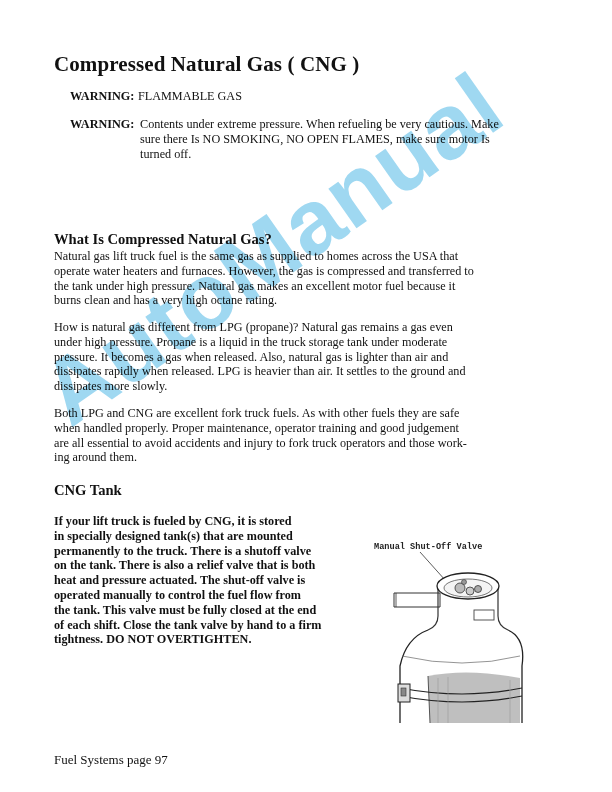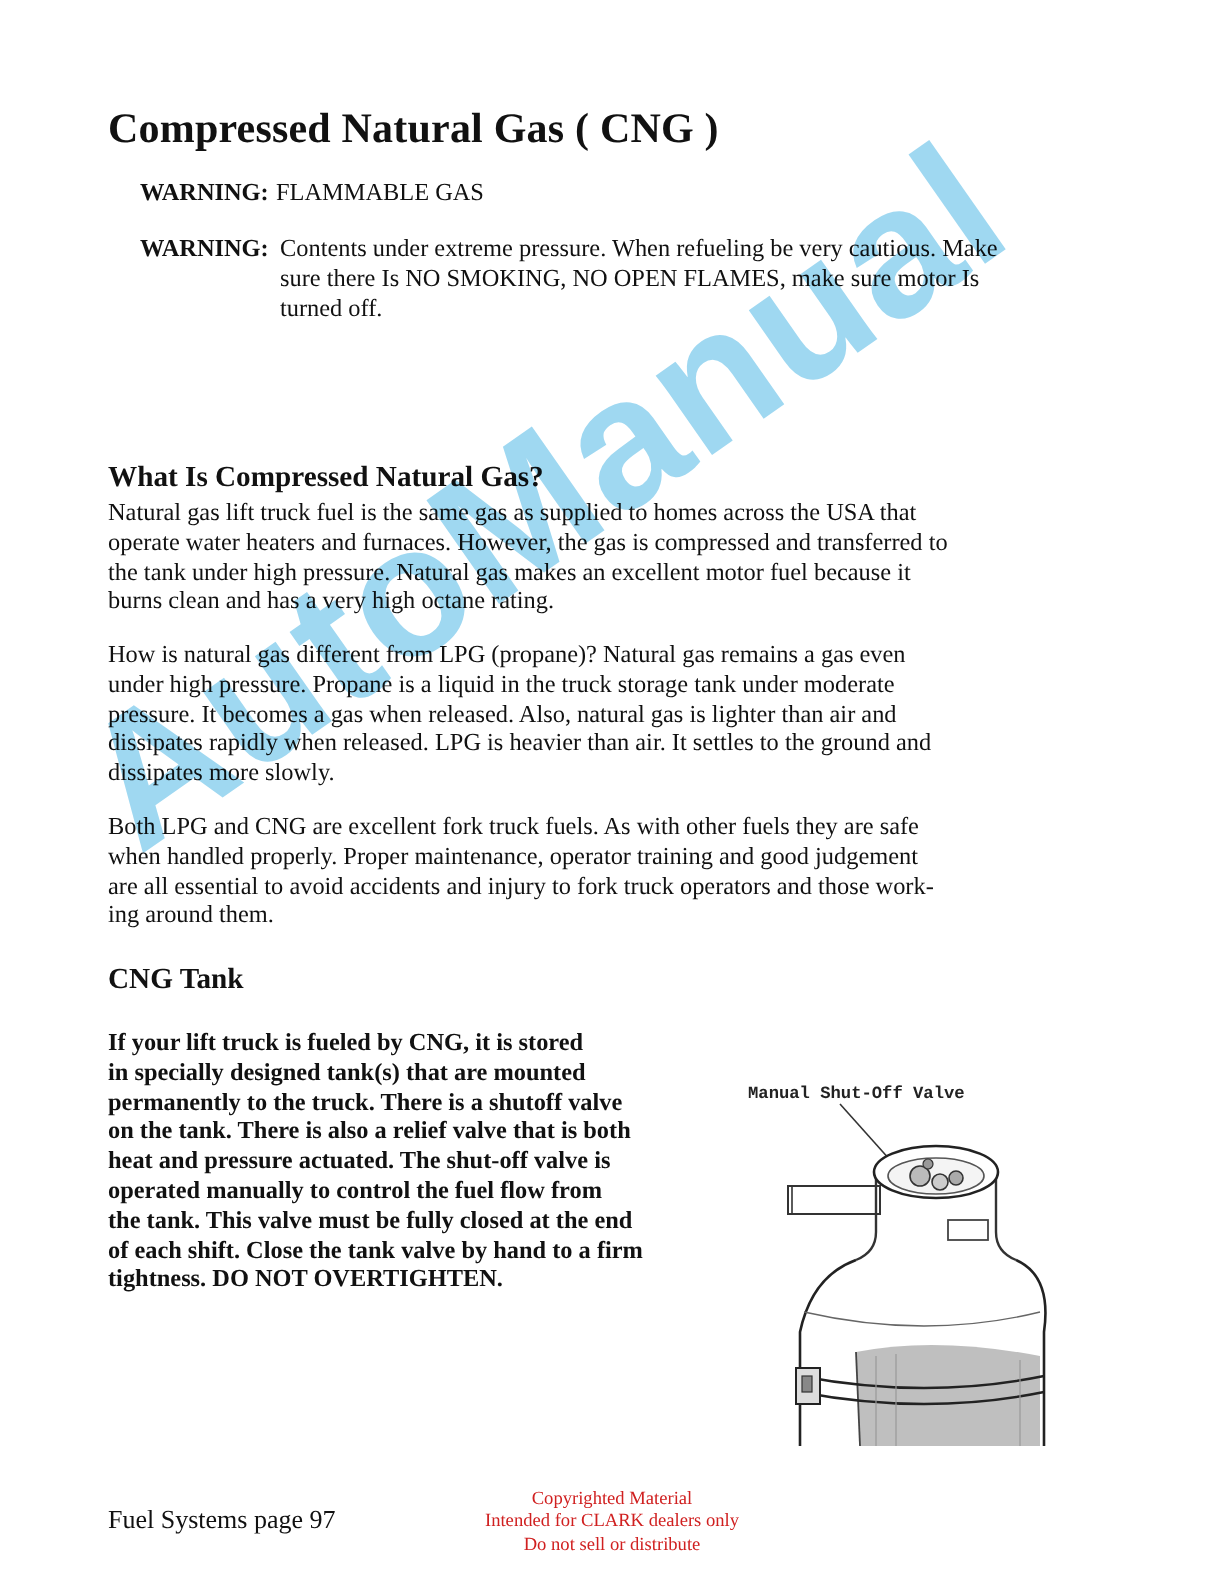--- a/index.html
+++ b/index.html
@@ -197,18 +197,15 @@
       <rect x="33" y="150" width="5" height="8" fill="#888" stroke="#333" stroke-width="0.6"></rect>
 
       <line x1="70" y1="140" x2="70" y2="185" stroke="#999" stroke-width="0.6"></line>
       <line x1="80" y1="139" x2="80" y2="185" stroke="#999" stroke-width="0.6"></line>
       <line x1="142" y1="142" x2="142" y2="185" stroke="#999" stroke-width="0.6"></line>
     </svg>
     <span class="fig-label">Manual Shut-Off Valve</span>
   </div>
 
   <div class="footer-left">Fuel Systems page 97</div>
-  <div class="footer-center">Copyrighted Material
-Intended for CLARK dealers only
-Do not sell or distribute</div>
 
   <div class="watermark">AutoManual</div>
 </div>
 
 </body></html>

